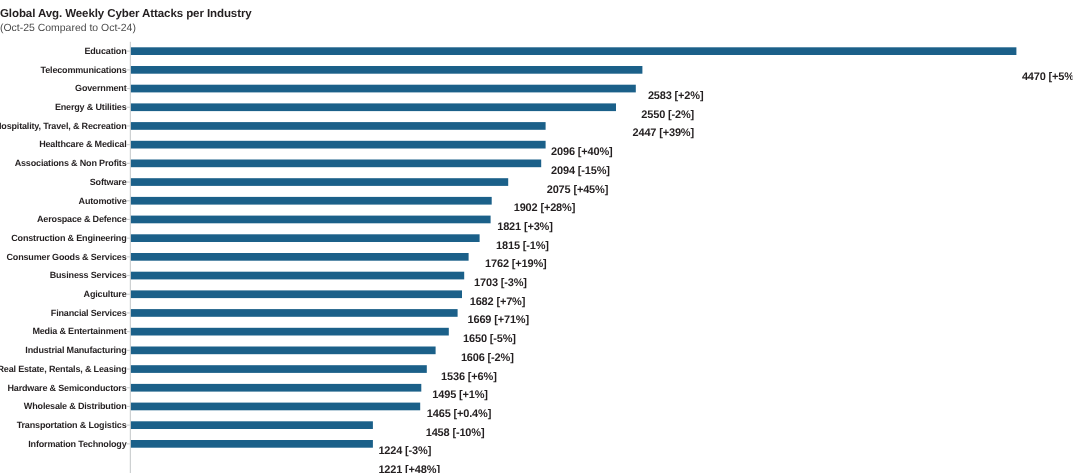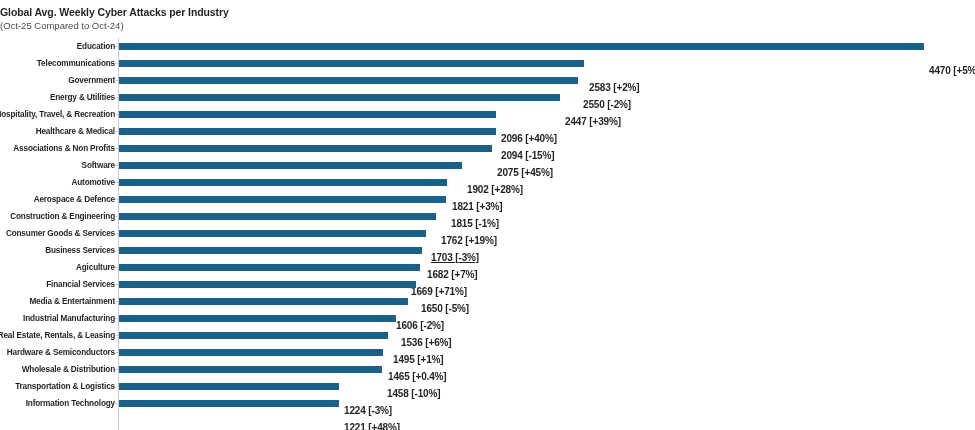--- a/index.html
+++ b/index.html
@@ -147,21 +147,21 @@
           <div class="bar-wrap">
             <div class="bar" style="width: 459px; background: rgb(27, 96, 137);"></div>
             <div class="bar-value" style="left: 464px;">2550 [-2%]</div>
           </div>
         </div>
         <div class="row">
           <div class="row-label">Energy &amp; Utilities</div>
           <div class="tick"></div>
           <div class="bar-wrap">
             <div class="bar" style="width: 441px; background: rgb(27, 96, 137);"></div>
-            <div class="bar-value" style="left: 446px; text-align: center;">2447 [+39%]</div>
+            <div class="bar-value" style="left: 456px; text-align: center;">2447 [+39%]</div>
           </div>
         </div>
         <div class="row">
           <div class="row-label">Hospitality, Travel, &amp; Recreation</div>
           <div class="tick"></div>
           <div class="bar-wrap">
             <div class="bar" style="width: 377px; background: rgb(27, 96, 137);"></div>
             <div class="bar-value" style="left: 382px;">2096 [+40%]</div>
           </div>
         </div>
@@ -211,53 +211,53 @@
           <div class="bar-wrap">
             <div class="bar" style="width: 317px; background: rgb(27, 96, 137);"></div>
             <div class="bar-value" style="left: 322px;">1762 [+19%]</div>
           </div>
         </div>
         <div class="row">
           <div class="row-label">Consumer Goods &amp; Services</div>
           <div class="tick"></div>
           <div class="bar-wrap">
             <div class="bar" style="width: 307px; background: rgb(27, 96, 137);"></div>
-            <div class="bar-value" style="left: 312px; text-decoration: underline;">1703 [-3%]</div>
+            <div class="bar-value" style="left: 312px;">1703 [-3%]</div>
           </div>
         </div>
         <div class="row">
           <div class="row-label">Business Services</div>
           <div class="tick"></div>
           <div class="bar-wrap">
             <div class="bar" style="width: 303px; background: rgb(27, 96, 137);"></div>
             <div class="bar-value" style="left: 308px;">1682 [+7%]</div>
           </div>
         </div>
         <div class="row">
           <div class="row-label">Agiculture</div>
           <div class="tick"></div>
           <div class="bar-wrap">
             <div class="bar" style="width: 301px; background: rgb(27, 96, 137);"></div>
-            <div class="bar-value" style="left: 292px; text-align: center;">1669 [+71%]</div>
+            <div class="bar-value" style="left: 306px; text-align: center;">1669 [+71%]</div>
           </div>
         </div>
         <div class="row">
           <div class="row-label">Financial Services</div>
           <div class="tick"></div>
           <div class="bar-wrap">
             <div class="bar" style="width: 297px; background: rgb(27, 96, 137);"></div>
             <div class="bar-value" style="left: 302px;">1650 [-5%]</div>
           </div>
         </div>
         <div class="row">
           <div class="row-label">Media &amp; Entertainment</div>
           <div class="tick"></div>
           <div class="bar-wrap">
             <div class="bar" style="width: 289px; background: rgb(27, 96, 137);"></div>
-            <div class="bar-value" style="left: 277px;">1606 [-2%]</div>
+            <div class="bar-value" style="left: 300px;">1606 [-2%]</div>
           </div>
         </div>
         <div class="row">
           <div class="row-label">Industrial Manufacturing</div>
           <div class="tick"></div>
           <div class="bar-wrap">
             <div class="bar" style="width: 277px; background: rgb(27, 96, 137);"></div>
             <div class="bar-value" style="left: 282px;">1536 [+6%]</div>
           </div>
         </div>

